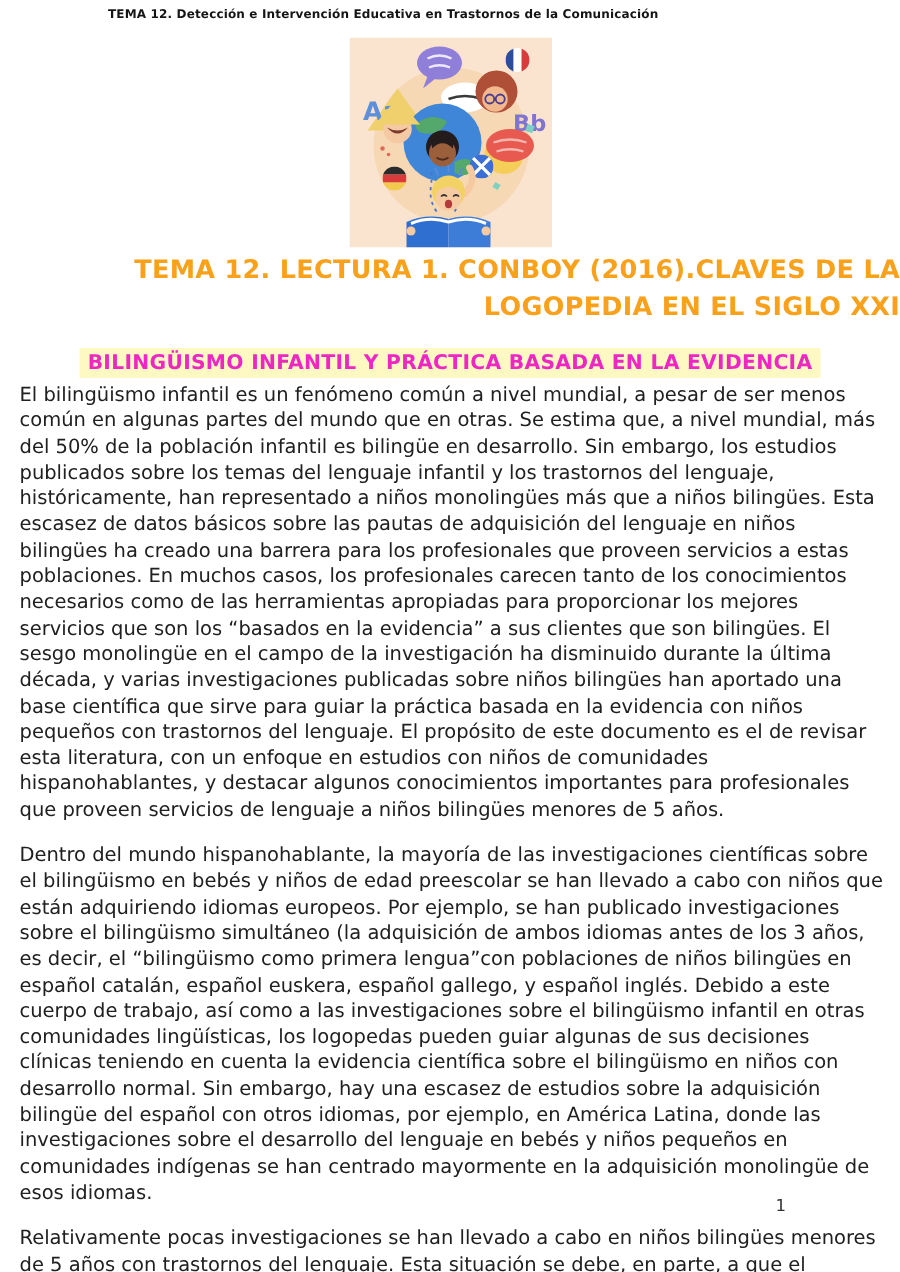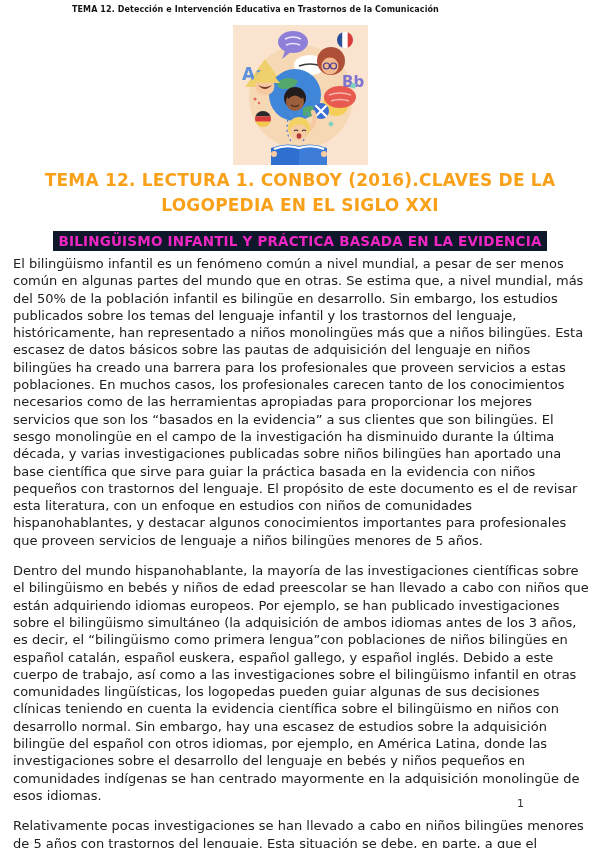--- a/index.html
+++ b/index.html
@@ -8,31 +8,31 @@
     font-family:"DejaVu Sans","Liberation Sans",sans-serif;color:#1d1d1f;
   }
   .running-header{
     position:absolute;left:72px;top:5px;width:460px;
     font-size:8px;font-weight:bold;color:#151515;letter-spacing:0.1px;
   }
   .illustration{
     position:absolute;left:233px;top:25px;width:135px;height:140px;
   }
   .doc-title{
-    position:absolute;left:0;top:168px;width:600px;text-align:center;
+    position:absolute;left:0;top:168px;width:600px;text-align:right;
   }
   .doc-title .inner{
     display:inline-block;max-width:525px;
     font-size:17px;line-height:25px;font-weight:bold;color:#F9A11B;letter-spacing:0.2px;
   }
   .section-heading{
     position:absolute;left:0;top:231px;width:600px;text-align:center;
   }
   .section-heading .hl{
-    display:inline-block;background:#0f172a;color:#ED26C4;
+    display:inline-block;background:#fef9c3;color:#ED26C4;
     font-size:13.5px;font-weight:bold;padding:2px 5px;letter-spacing:0.2px;
   }
   .content{
     position:absolute;left:13px;top:255px;width:578px;
     font-size:13px;line-height:17.3px;color:#202022;
   }
   .content p{margin:0 0 13px 0;}
   .page-number{
     position:absolute;left:517px;top:797px;font-size:11px;color:#333;
   }

